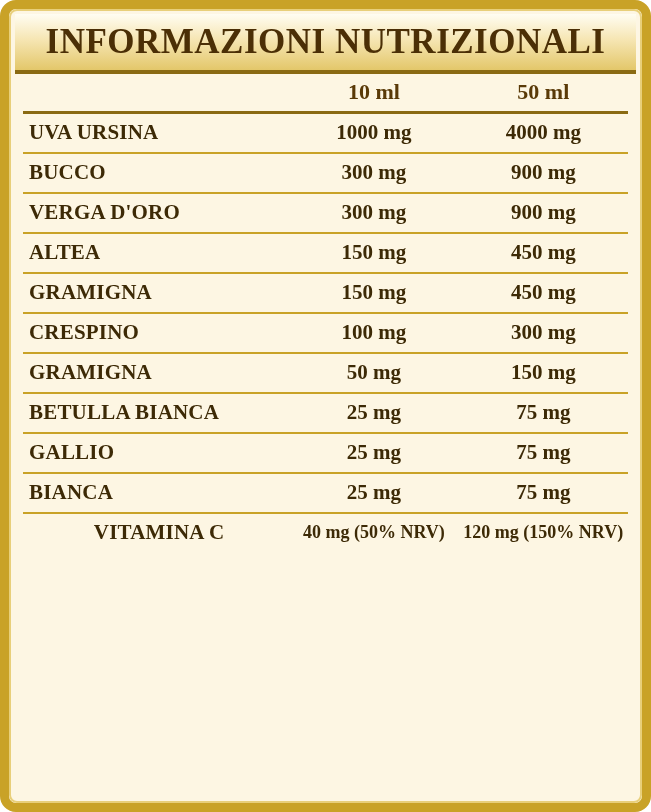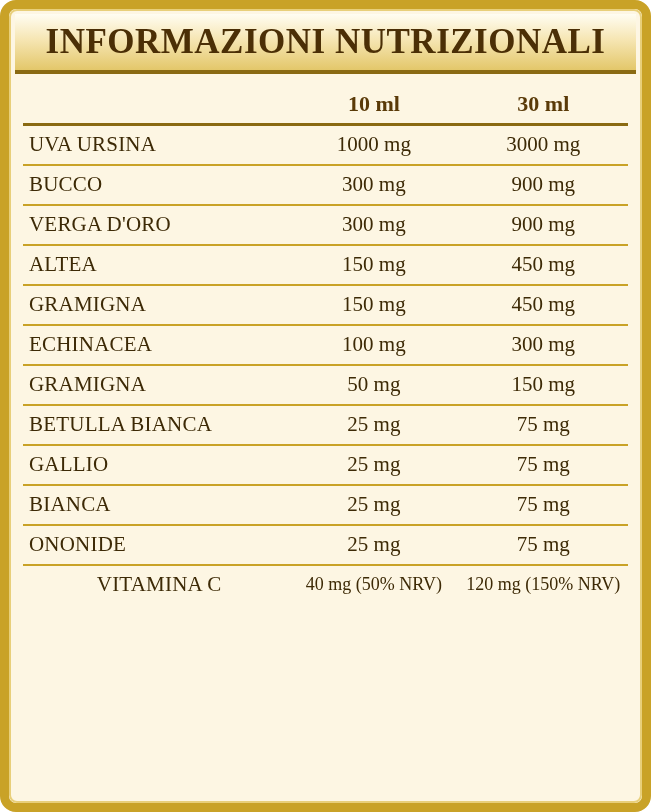--- a/index.html
+++ b/index.html
@@ -49,21 +49,21 @@
   }
   .title-text {
     font-family: "Liberation Serif", serif;
     font-weight: bold;
     font-size: 35px;
     letter-spacing: 0.5px;
     color: #4b2f06;
     white-space: nowrap;
   }
   table {
-    margin: 12px 14px;
+    margin: 0 14px;
     border-collapse: collapse;
     width: calc(100% - 28px);
     table-layout: fixed;
   }
   col.c-name { width: 44%; }
   col.c-a { width: 28%; }
   col.c-b { width: 28%; }
 
   thead th {
     font-family: "Liberation Serif", serif;
@@ -75,21 +75,21 @@
   }
   thead th.blank { border-bottom: none; }
   thead tr {
     border-bottom: 3px solid #8a6a12;
   }
   thead th {
     border-bottom: 3px solid #8a6a12;
   }
   tbody td {
     font-family: "Liberation Serif", serif;
-    font-weight: normal;
+    font-weight: bold;
     font-size: 21px;
     color: #3d2a06;
     padding: 6px 0 7px 0;
     border-bottom: 2px solid #c9a227;
     white-space: nowrap;
   }
   tbody tr:last-child td {
     border-bottom: none;
     text-align: center;
   }
@@ -117,28 +117,28 @@
     <table>
       <colgroup>
         <col class="c-name">
         <col class="c-a">
         <col class="c-b">
       </colgroup>
       <thead>
         <tr>
           <th class="blank"></th>
           <th>10 ml</th>
-          <th>30 ml</th>
+          <th>50 ml</th>
         </tr>
       </thead>
       <tbody id="tbody">
           <tr>
             <td class="name">UVA URSINA</td>
             <td class="val">1000 mg</td>
-            <td class="val">3000 mg</td>
+            <td class="val">4000 mg</td>
           </tr>
           <tr>
             <td class="name">BUCCO</td>
             <td class="val">300 mg</td>
             <td class="val">900 mg</td>
           </tr>
           <tr>
             <td class="name">VERGA D'ORO</td>
             <td class="val">300 mg</td>
             <td class="val">900 mg</td>
@@ -147,21 +147,21 @@
             <td class="name">ALTEA</td>
             <td class="val">150 mg</td>
             <td class="val">450 mg</td>
           </tr>
           <tr>
             <td class="name">GRAMIGNA</td>
             <td class="val">150 mg</td>
             <td class="val">450 mg</td>
           </tr>
           <tr>
-            <td class="name">ECHINACEA</td>
+            <td class="name">CRESPINO</td>
             <td class="val">100 mg</td>
             <td class="val">300 mg</td>
           </tr>
           <tr>
             <td class="name">GRAMIGNA</td>
             <td class="val">50 mg</td>
             <td class="val">150 mg</td>
           </tr>
           <tr>
             <td class="name">BETULLA BIANCA</td>
@@ -172,25 +172,20 @@
             <td class="name">GALLIO</td>
             <td class="val">25 mg</td>
             <td class="val">75 mg</td>
           </tr>
           <tr>
             <td class="name">BIANCA</td>
             <td class="val">25 mg</td>
             <td class="val">75 mg</td>
           </tr>
           <tr>
-            <td class="name">ONONIDE</td>
-            <td class="val">25 mg</td>
-            <td class="val">75 mg</td>
-          </tr>
-          <tr>
             <td class="name">VITAMINA C</td>
             <td class="val small">40 mg (50% NRV)</td>
             <td class="val small">120 mg (150% NRV)</td>
           </tr>
         </tbody>
     </table>
   </div>
 </div>
 
 </body></html>

